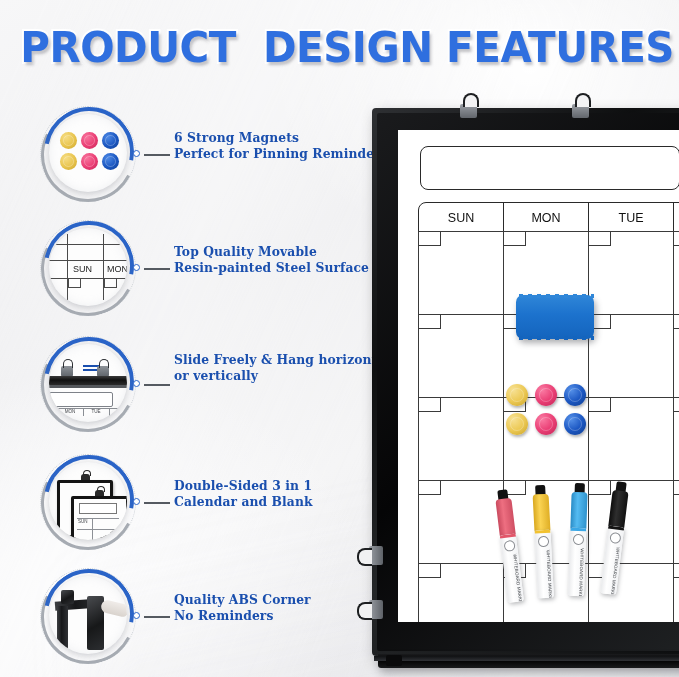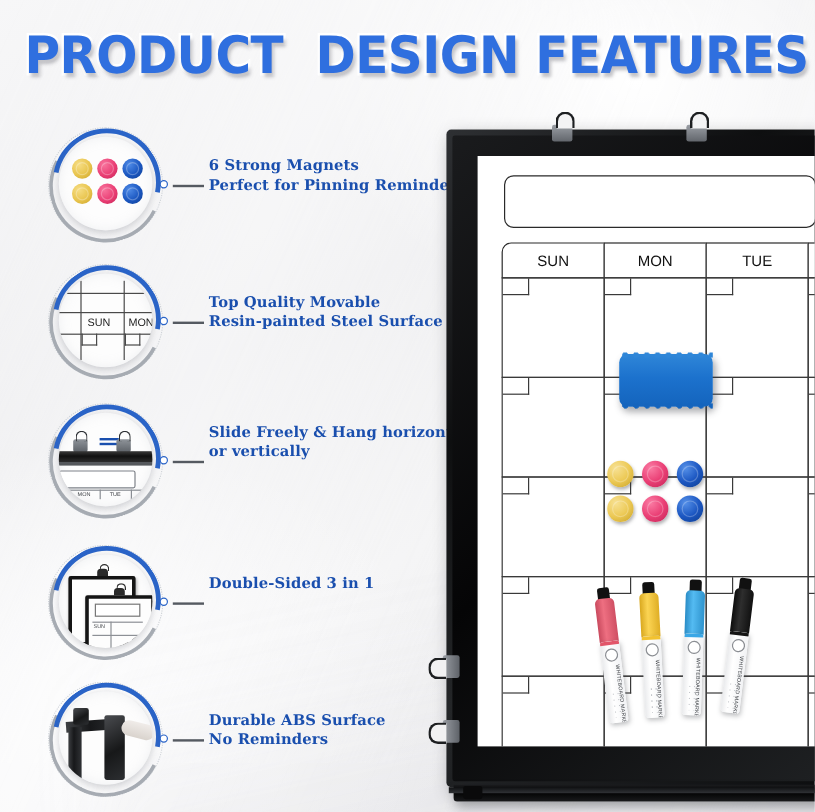--- a/index.html
+++ b/index.html
@@ -343,20 +343,21 @@
           </div>
         </div>
       </div>
     </div>
     <div class="connector">
       <div class="conn-dot"></div>
       <div class="conn-line"></div>
     </div>
     <div class="ftext">
       <div>Double-Sided 3 in 1</div>
+      <div>Calendar and Blank</div>
     </div>
   </div>
 
   <div class="feature" style="top:566px">
     <div class="fcircle">
       <div class="ring-dots"></div>
       <div class="ring-gray"></div>
       <div class="ring-blue"></div>
       <div class="fdisc">
         <div class="abs">
@@ -366,21 +367,21 @@
           <div class="cornerblk" style="left:12px;top:14px;width:13px;height:14px"></div>
           <div class="hand" style="left:52px;top:26px;width:28px;height:13px;transform:rotate(14deg)"></div>
         </div>
       </div>
     </div>
     <div class="connector">
       <div class="conn-dot"></div>
       <div class="conn-line"></div>
     </div>
     <div class="ftext">
-      <div>Durable ABS Surface</div>
+      <div>Quality ABS Corner</div>
       <div>No Reminders</div>
     </div>
   </div>
 
   <div id="board">
     <div class="hook-top" style="left:88px;top:-4px"></div>
     <div class="hook-top" style="left:200px;top:-4px"></div>
 
     <div class="frame">
       <div class="frame-inner-bevel"></div>

